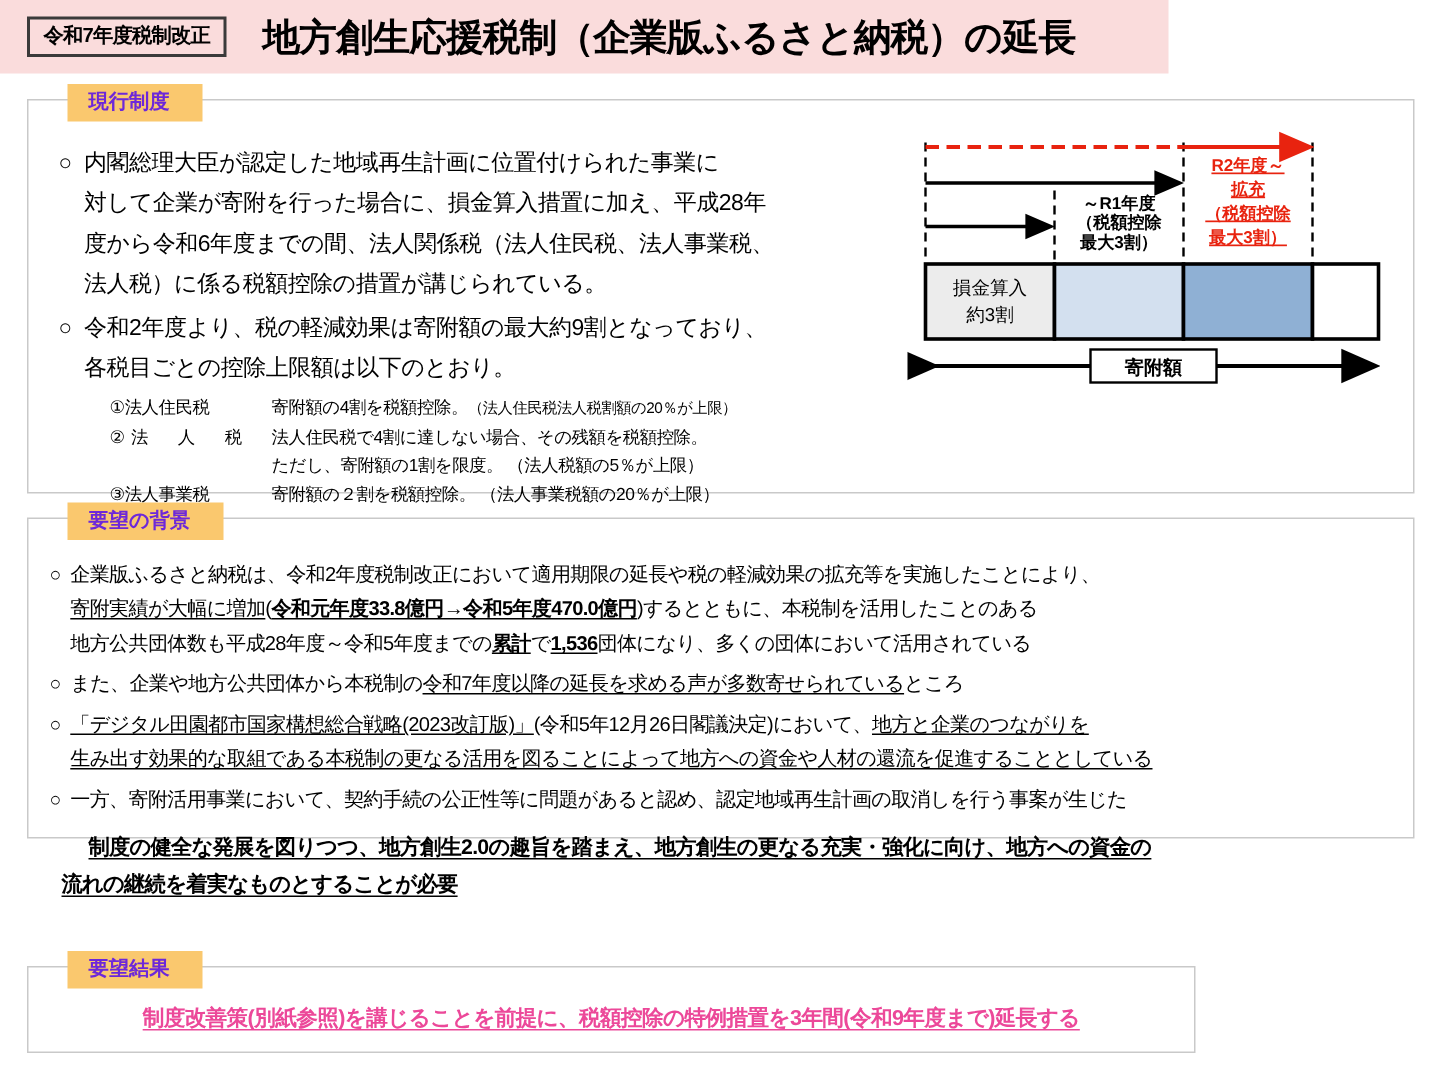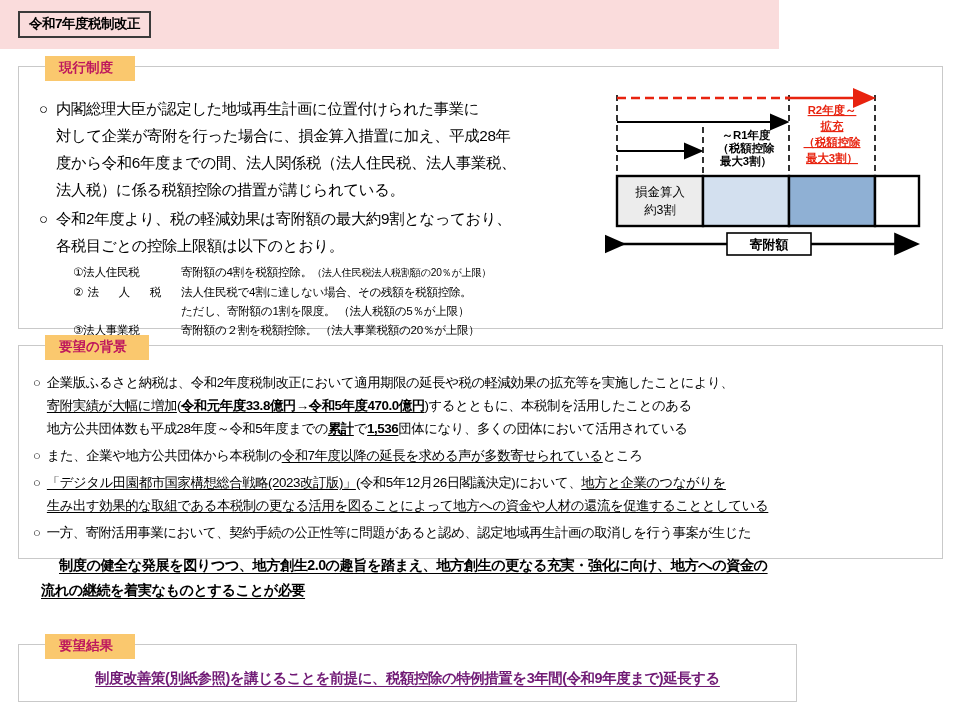--- a/index.html
+++ b/index.html
@@ -49,21 +49,21 @@
     position: absolute;
     border: 1px solid #c9c9c9;
     background: #ffffff;
     box-sizing: border-box;
   }
   .panel-tab {
     position: absolute;
     top: -11px;
     left: 26px;
     background: #fac86e;
-    color: #be185d;
+    color: #6d28d9;
     font-size: 13.5px;
     font-weight: 700;
     letter-spacing: 0px;
     padding: 5px 22px 5px 14px;
     line-height: 1.1;
     white-space: nowrap;
     z-index: 5;
   }
 
   
@@ -171,33 +171,34 @@
 
   
   #sec-result {
     left: 18px; top: 644px;
     width: 779px; height: 58px;
   }
   .result-text {
     position: absolute;
     left: 0; right: 0; top: 24px;
     text-align: center;
-    color: #701a75;
+    color: #ec4899;
     font-size: 14.4px;
     font-weight: 700;
     letter-spacing: -0.4px;
     text-decoration: underline;
     text-underline-offset: 3px;
   }
 </style>
 </head>
 <body>
 
 <div class="header">
   <div class="header-badge">令和7年度税制改正</div>
+  <div class="header-title">地方創生応援税制（企業版ふるさと納税）の延長</div>
 </div>
 
 <div class="panel" id="sec-current">
   <div class="panel-tab">現行制度</div>
 
   <div class="cur-body">
 
     <div class="bullet-row">
       <span class="bullet-mark">○</span>
       <span class="bullet-text">

